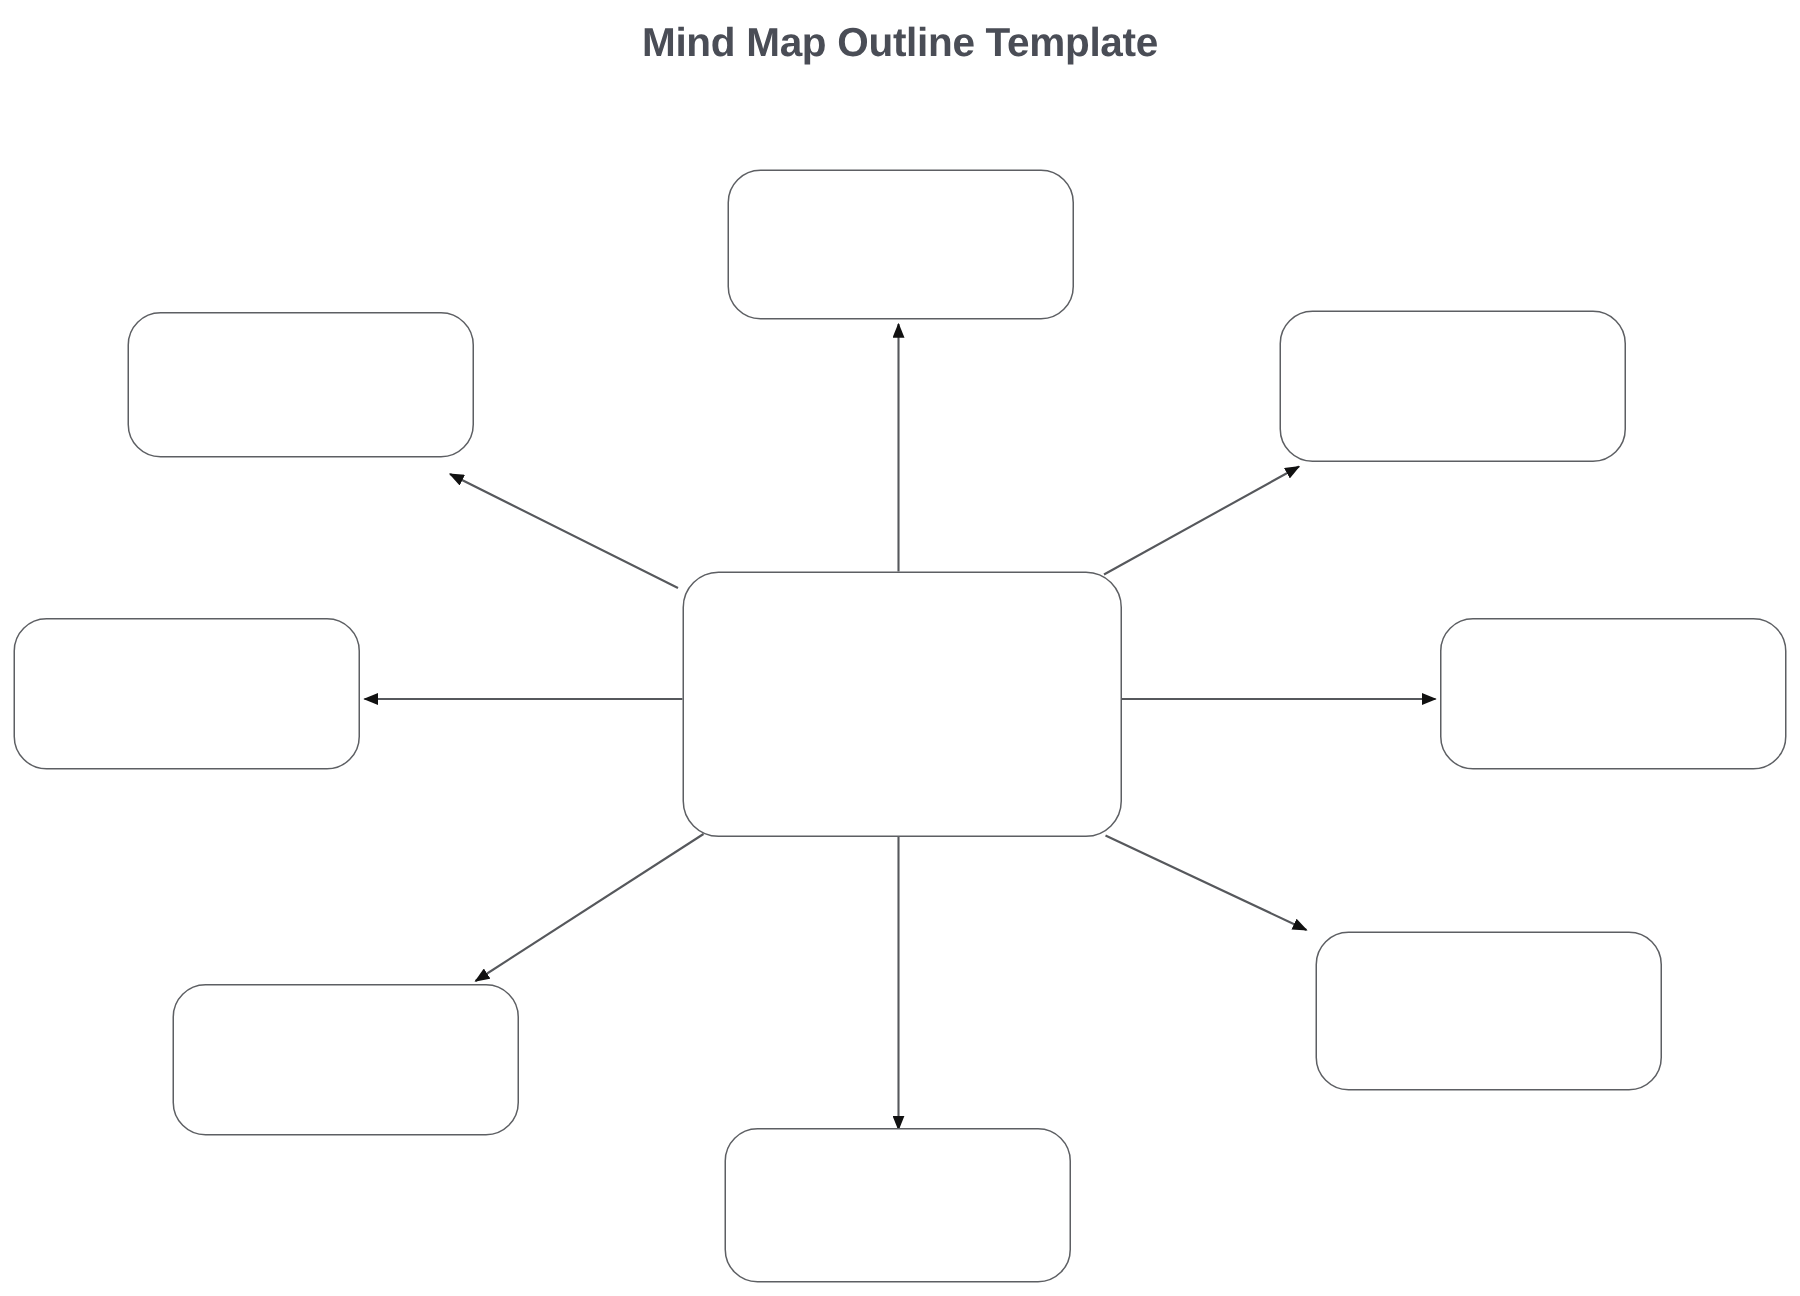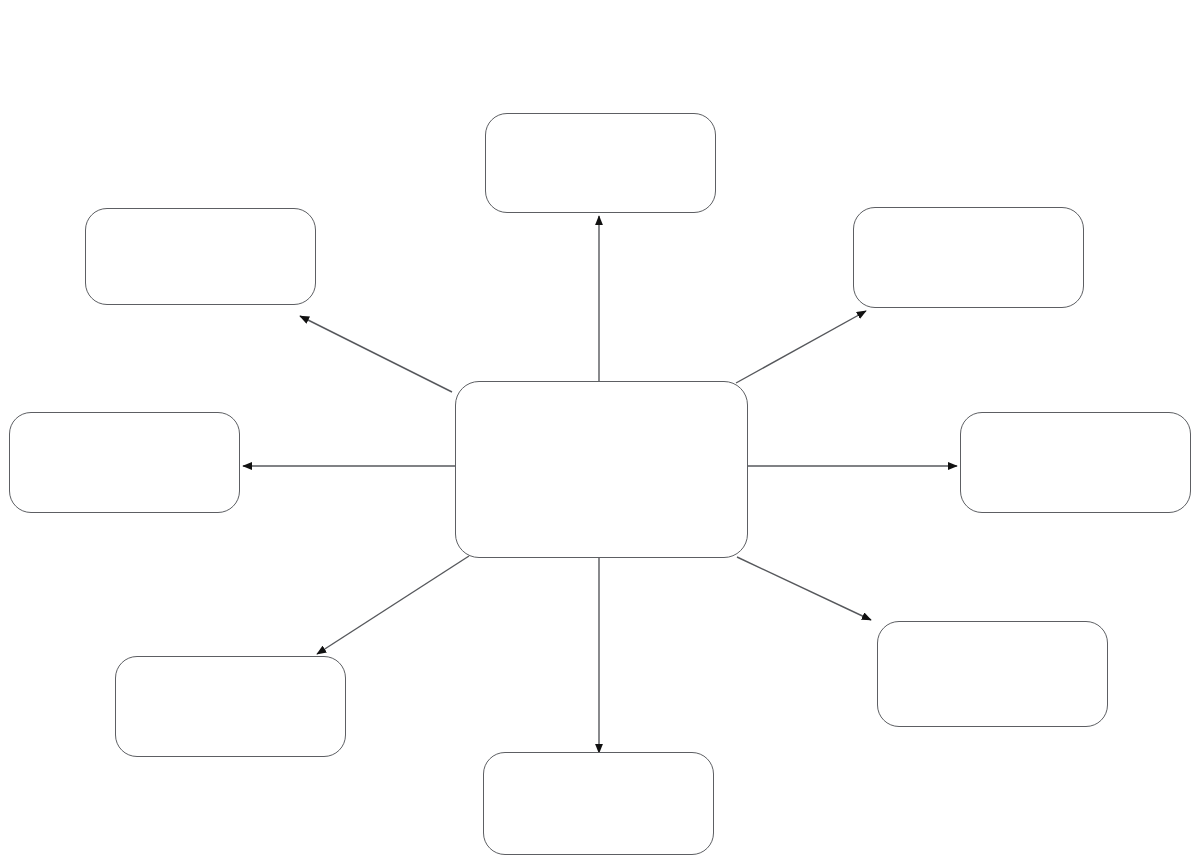--- a/index.html
+++ b/index.html
@@ -64,20 +64,21 @@
     width: 1200px;
     height: 864px;
     pointer-events: none;
   }
 </style>
 </head>
 <body style="background: rgb(255, 255, 255);">
 
 <div id="canvas">
 
+  <div class="page-title">Mind Map Outline Template</div>
 
   <svg class="edge-layer" viewBox="0 0 1200 864" width="1200" height="864" xmlns="http://www.w3.org/2000/svg">
     <defs>
       <marker id="arrowhead" markerWidth="10" markerHeight="8" refX="9.2" refY="4" orient="auto" markerUnits="userSpaceOnUse">
         <path d="M 0 0 L 10 4 L 0 8 z" fill="#111111"></path>
       </marker>
     </defs>
     <g id="edges-group">
         <line x1="599" y1="381" x2="599" y2="216" stroke="#56585c" stroke-width="1.4" marker-end="url(#arrowhead)"></line>
         <line x1="452" y1="392" x2="300" y2="316" stroke="#56585c" stroke-width="1.4" marker-end="url(#arrowhead)"></line>

